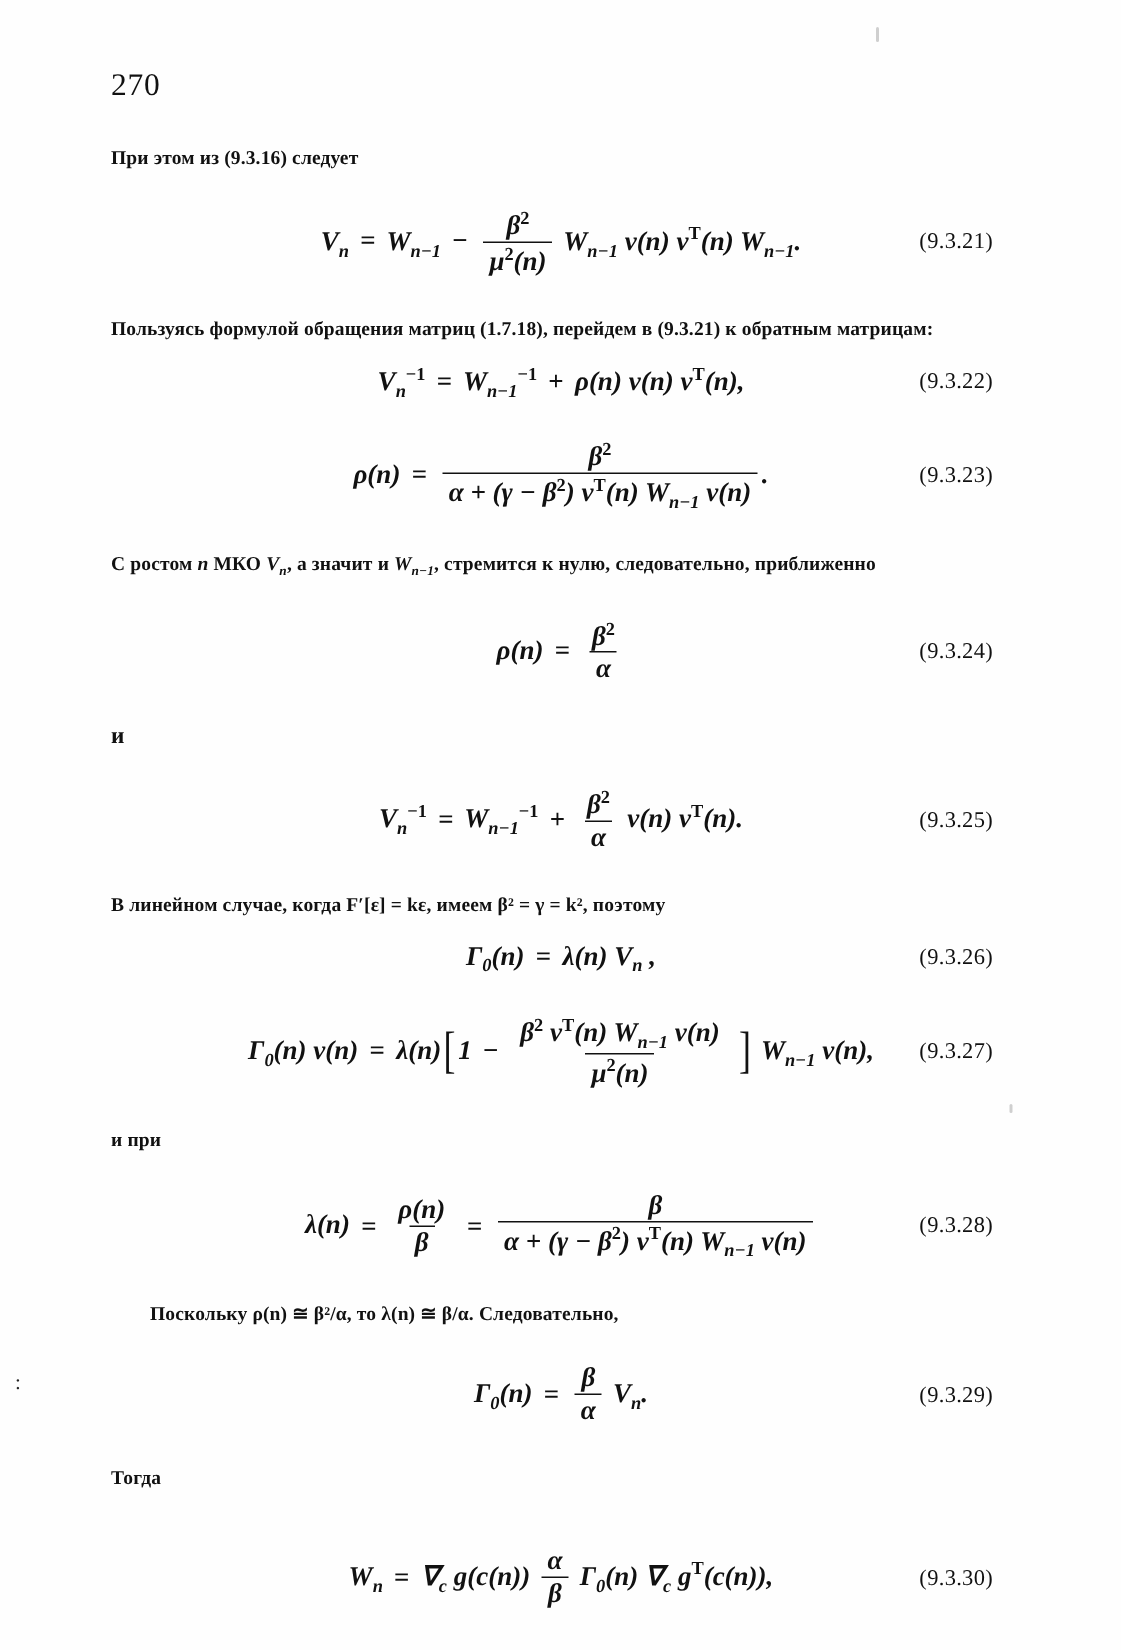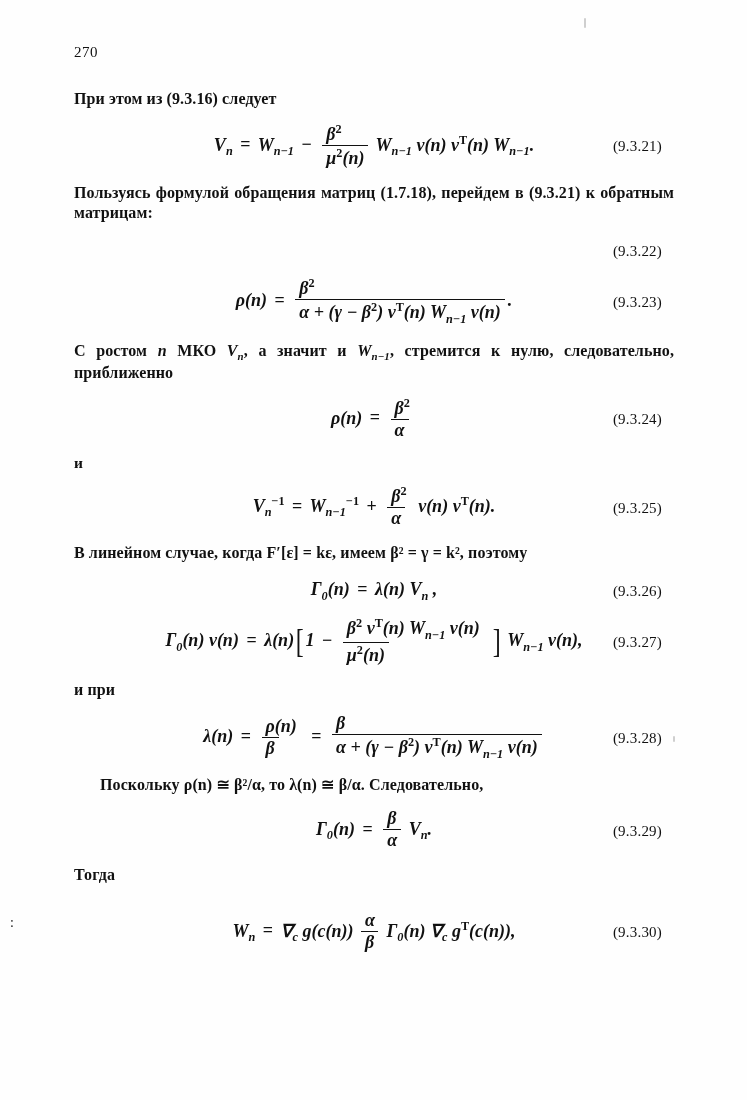--- a/index.html
+++ b/index.html
@@ -22,26 +22,26 @@
     height: 1100px;
     background: #fefefe;
   }
   .content {
     position: absolute;
     left: 74px;
     top: 44px;
     width: 600px;
   }
   .page-number {
-    font-size: 15px;
+    font-size: 21px;
     letter-spacing: 0.5px;
     margin-bottom: 28px;
   }
   .para {
-    font-size: 16px;
+    font-size: 13px;
     line-height: 1.30;
     text-align: justify;
     margin: 0 0 4px 0;
     font-weight: 600;
     letter-spacing: 0.1px;
   }
   .para.indent {
     text-indent: 26px;
   }
   .eq-row {
@@ -66,23 +66,23 @@
     transform: translateY(-50%);
     font-style: normal;
     font-weight: 400;
     font-size: 15px;
     letter-spacing: 0.2px;
   }
   
   .frac {
     display: inline-flex;
     flex-direction: column;
-    align-items: flex-start;
+    align-items: center;
     vertical-align: middle;
-    margin: 0 3px;
+    margin: 12px 3px;
     position: relative;
     top: -1px;
   }
   .frac .num {
     padding: 0 4px 1px 4px;
     line-height: 1.05;
   }
   .frac .den {
     padding: 1px 4px 0 4px;
     border-top: 1.3px solid #111;
@@ -150,20 +150,24 @@
             <span class="den">μ<sup class="up">2</sup>(n)</span>
           </span>
         W<sub>n−1</sub> <b>v</b>(n) <b>v</b><sup class="up">T</sup>(n) W<sub>n−1</sub>.
       </span>
       <span class="eq-tag">(9.3.21)</span>
     </div>
 
     <p class="para">Пользуясь формулой обращения матриц (1.7.18), перейдем в (9.3.21) к обратным матрицам:</p>
 
     <div class="eq-row">
+      <span class="eq-body">
+        V<sub>n</sub><sup class="up">−1</sup> <span class="op">=</span> W<sub>n−1</sub><sup class="up">−1</sup>
+        <span class="op">+</span> ρ(n) <b>v</b>(n) <b>v</b><sup class="up">T</sup>(n),
+      </span>
       <span class="eq-tag">(9.3.22)</span>
     </div>
 
     <div class="eq-row">
       <span class="eq-body">
         ρ(n) <span class="op">=</span>
         <span class="frac">
           <span class="num">β<sup class="up">2</sup></span>
           <span class="den">α + (γ − β<sup class="up">2</sup>) <b>v</b><sup class="up">T</sup>(n) W<sub>n−1</sub> <b>v</b>(n)</span>
         </span>.

